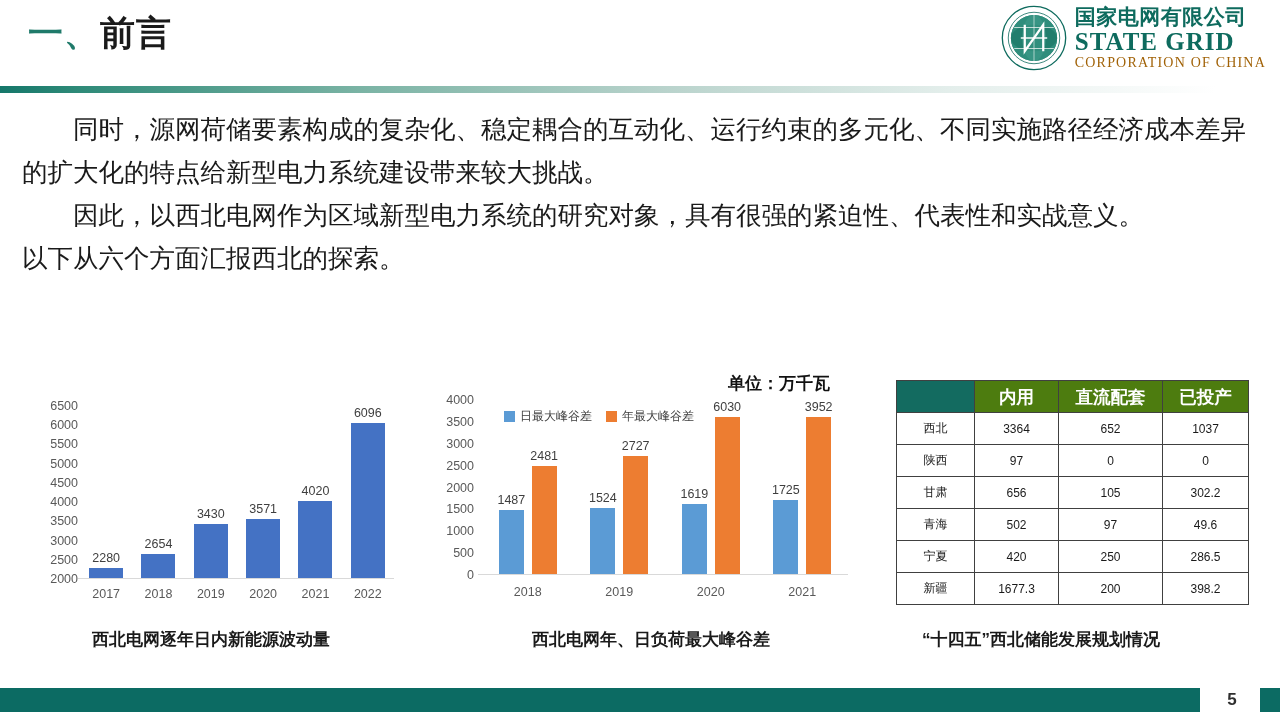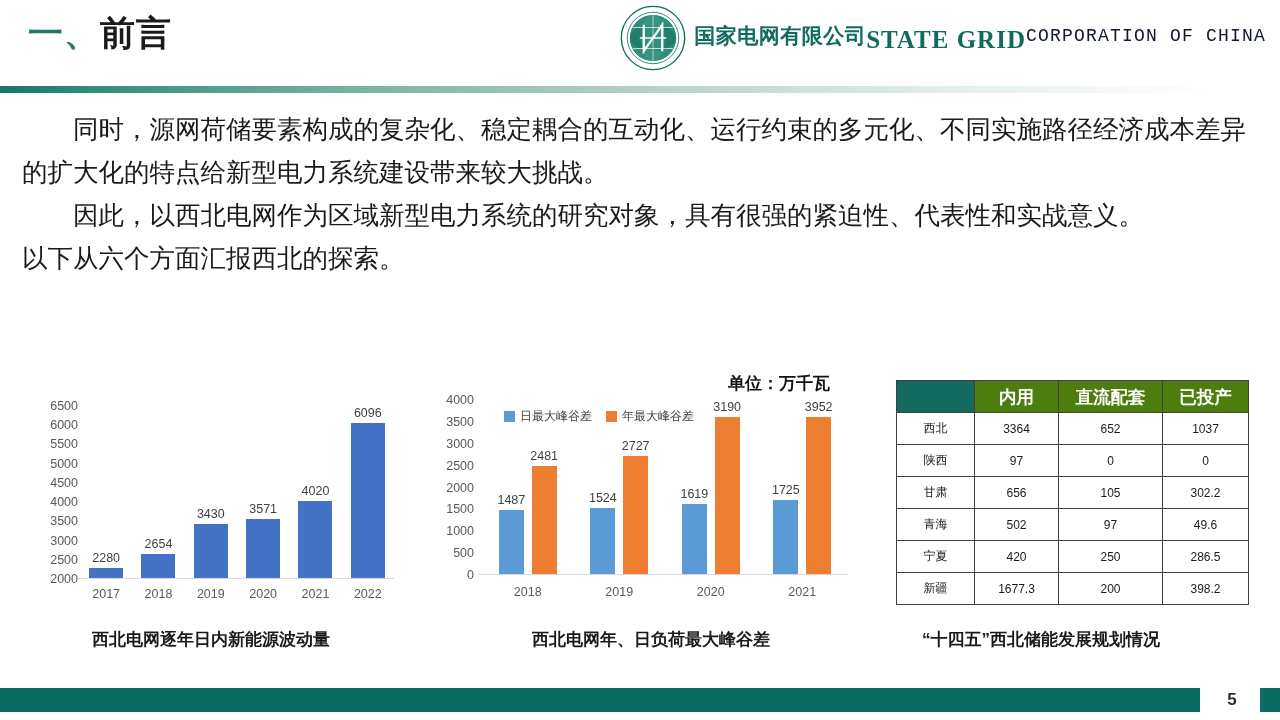--- a/index.html
+++ b/index.html
@@ -22,30 +22,30 @@
   .title-text { color: #1a1a1a; }
 
   .header-rule {
     position: absolute; left: 0; top: 86px; width: 1280px; height: 7px;
     background: linear-gradient(to right, #15776a 0%, #2e8a78 6%, #7ab3a4 28%, #b9d3cc 52%, #e3eeeb 74%, #ffffff 95%);
   }
 
   
   .logo { position: absolute; right: 14px; top: 5px; display: flex; align-items: center; gap: 8px; }
   .logo-mark { width: 66px; height: 66px; flex: 0 0 66px; }
-  .logo-text { display: flex; flex-direction: row; line-height: 1; }
+  .logo-text { display: flex; flex-direction: column; line-height: 1; }
   .logo-cn { font-size: 21px; font-weight: bold; color: #0e6b5e; letter-spacing: 0.5px; }
   .logo-en1 {
     font-size: 25px; font-weight: bold; color: #0e6b5e;
     font-family: "Liberation Serif", "DejaVu Serif", serif;
     letter-spacing: 1px; margin-top: 2px;
   }
   .logo-en2 {
-    font-size: 18px; color: #0f172a; letter-spacing: 1.2px; margin-top: 2px;
-    font-family: Liberation Mono, monospace;
+    font-size: 14px; color: #a16207; letter-spacing: 1.2px; margin-top: 2px;
+    font-family: Liberation Serif, serif;
   }
 
   
   .body-text {
     position: absolute; left: 22px; top: 108px; width: 1244px;
     font-size: 25.5px; line-height: 43px; color: #1a1a1a;
   }
   .body-text p { margin: 0; }
   .indent { text-indent: 2em; }
   .hl { color: #e8181c; font-weight: bold; }
@@ -265,21 +265,21 @@
                 <div class="c2-val">2727</div>
                 <div class="c2-bar" style="background: rgb(237, 125, 49); height: 68.175%;"></div>
               </div>
             </div>
             <div class="c2-group">
               <div class="c2-item">
                 <div class="c2-val">1619</div>
                 <div class="c2-bar" style="background: rgb(91, 155, 213); height: 40.475%;"></div>
               </div>
               <div class="c2-item">
-                <div class="c2-val">3190</div>
+                <div class="c2-val">6030</div>
                 <div class="c2-bar" style="background: rgb(237, 125, 49); height: 94.25%;"></div>
               </div>
             </div>
             <div class="c2-group">
               <div class="c2-item">
                 <div class="c2-val">1725</div>
                 <div class="c2-bar" style="background: rgb(91, 155, 213); height: 43.125%;"></div>
               </div>
               <div class="c2-item">
                 <div class="c2-val">3952</div>

